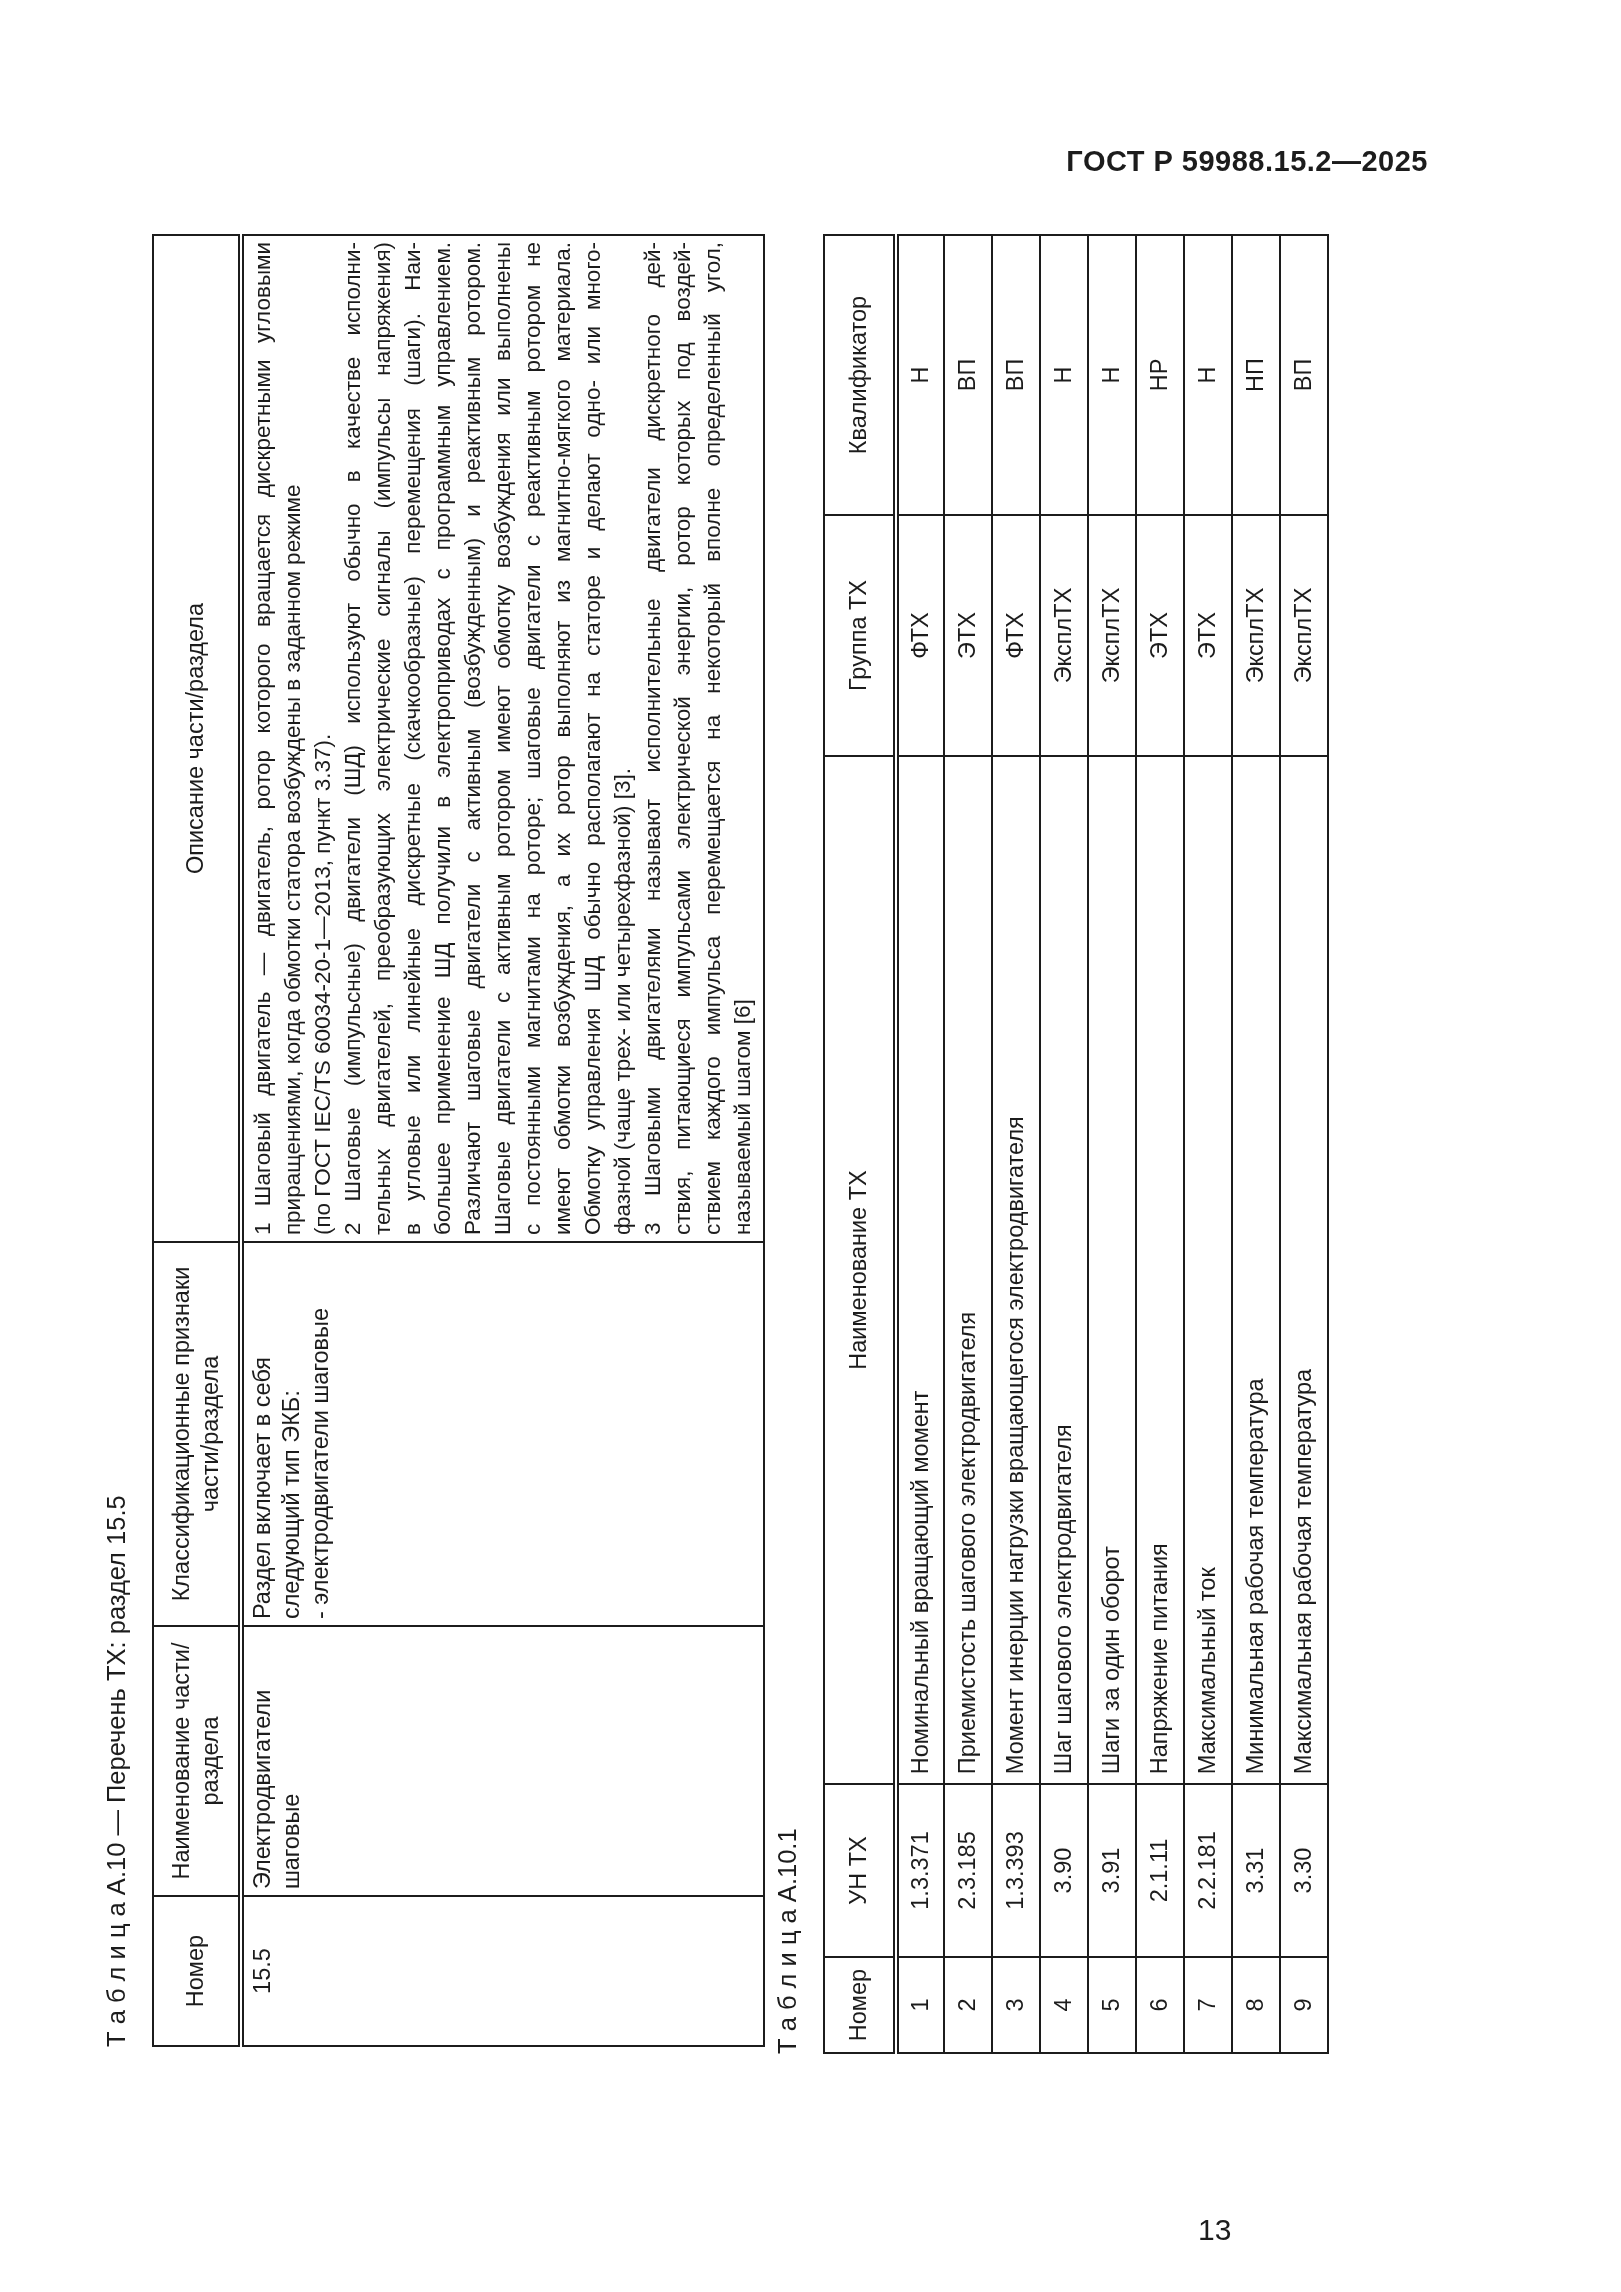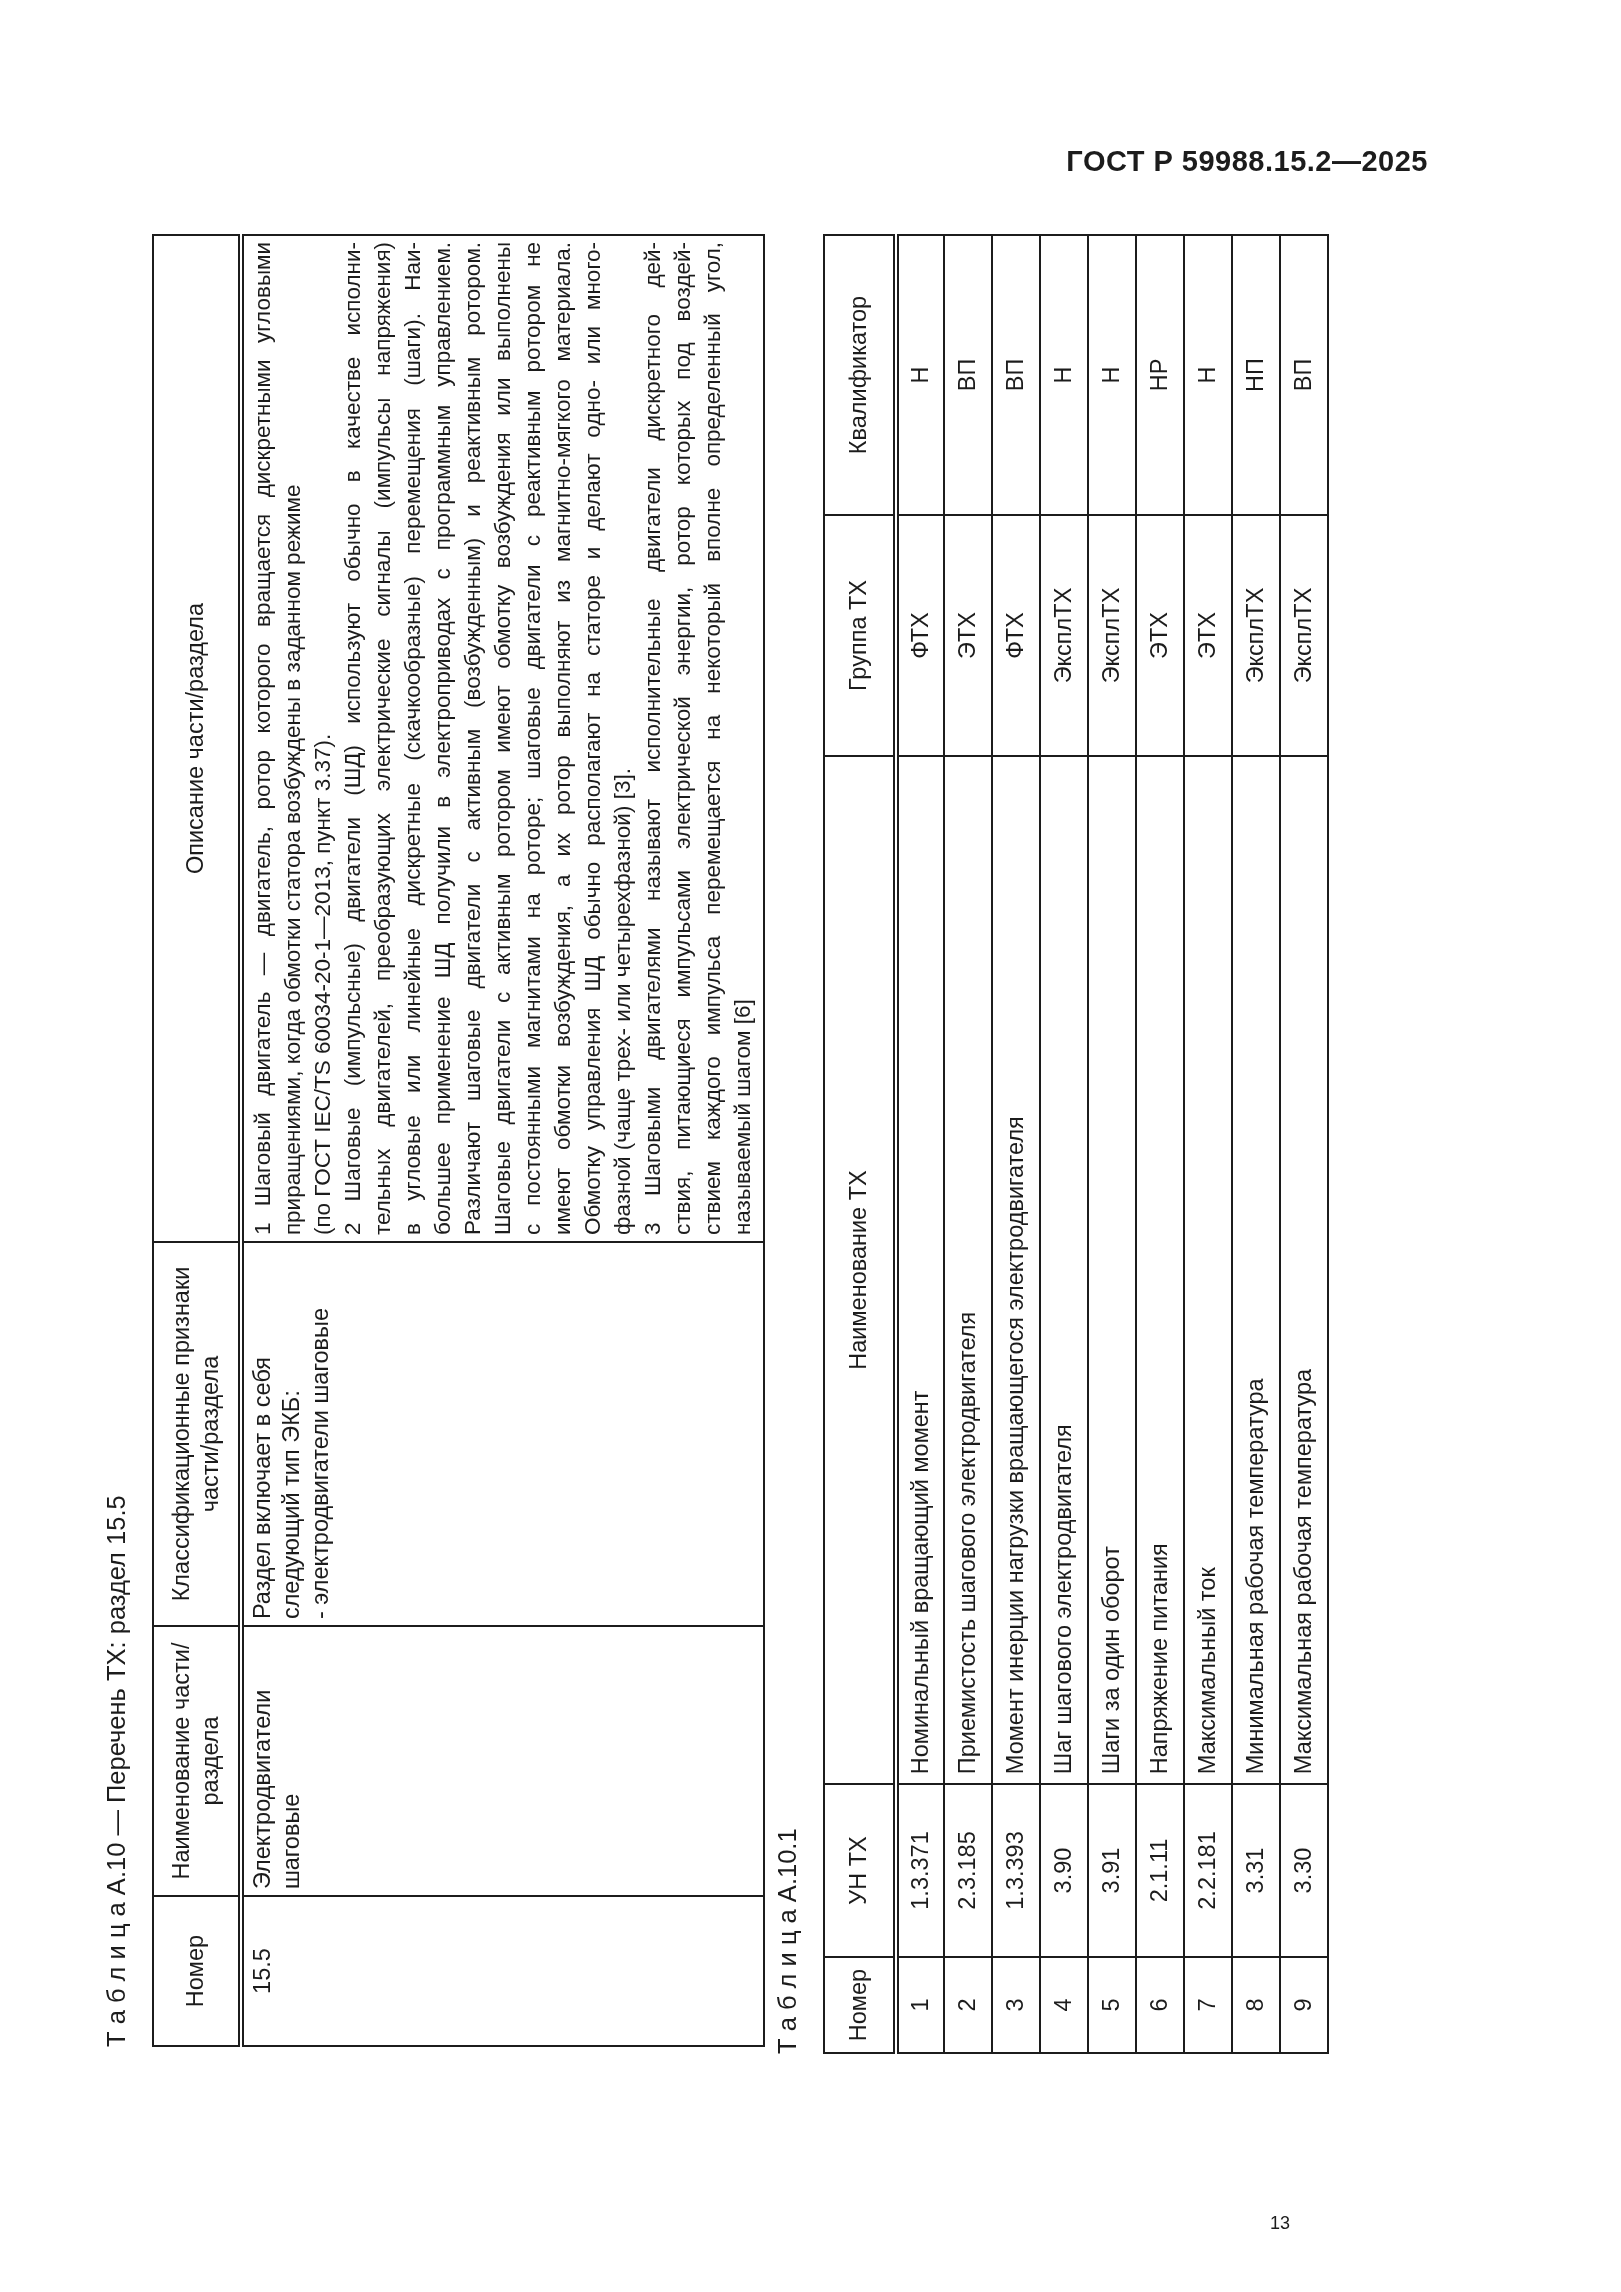--- a/index.html
+++ b/index.html
@@ -6,21 +6,21 @@
   html,body { background:#ffffff; }
   body {
     width:1621px; height:2293px; position:relative; overflow:hidden;
     font-family:"Liberation Sans", sans-serif; color:#1c1c1c;
   }
   .gost-header {
     position:absolute; top:145px; right:193px;
     font-size:29px; font-weight:bold; letter-spacing:0.5px;margin-left:40px;
   }
   .page-num {
-    position:absolute; left:1270px; top:2213px; font-size:18px;
+    position:absolute; left:1198px; top:2213px; font-size:30px;
   }
   .rot-block {
     position:absolute; transform:rotate(-90deg); transform-origin:0 0;
   }
   .block1 { left:100px; top:2047px; width:1810px; }
   .block2 { left:771px; top:2054px; width:1819px; }
   .tbl-title { font-size:25.5px; line-height:33px; margin-bottom:18.6px; white-space:nowrap; }
   table { border-collapse:collapse; table-layout:fixed; background:#fff; }
   .t1 { width:1810px; }
   .t2 { width:1819px; }

